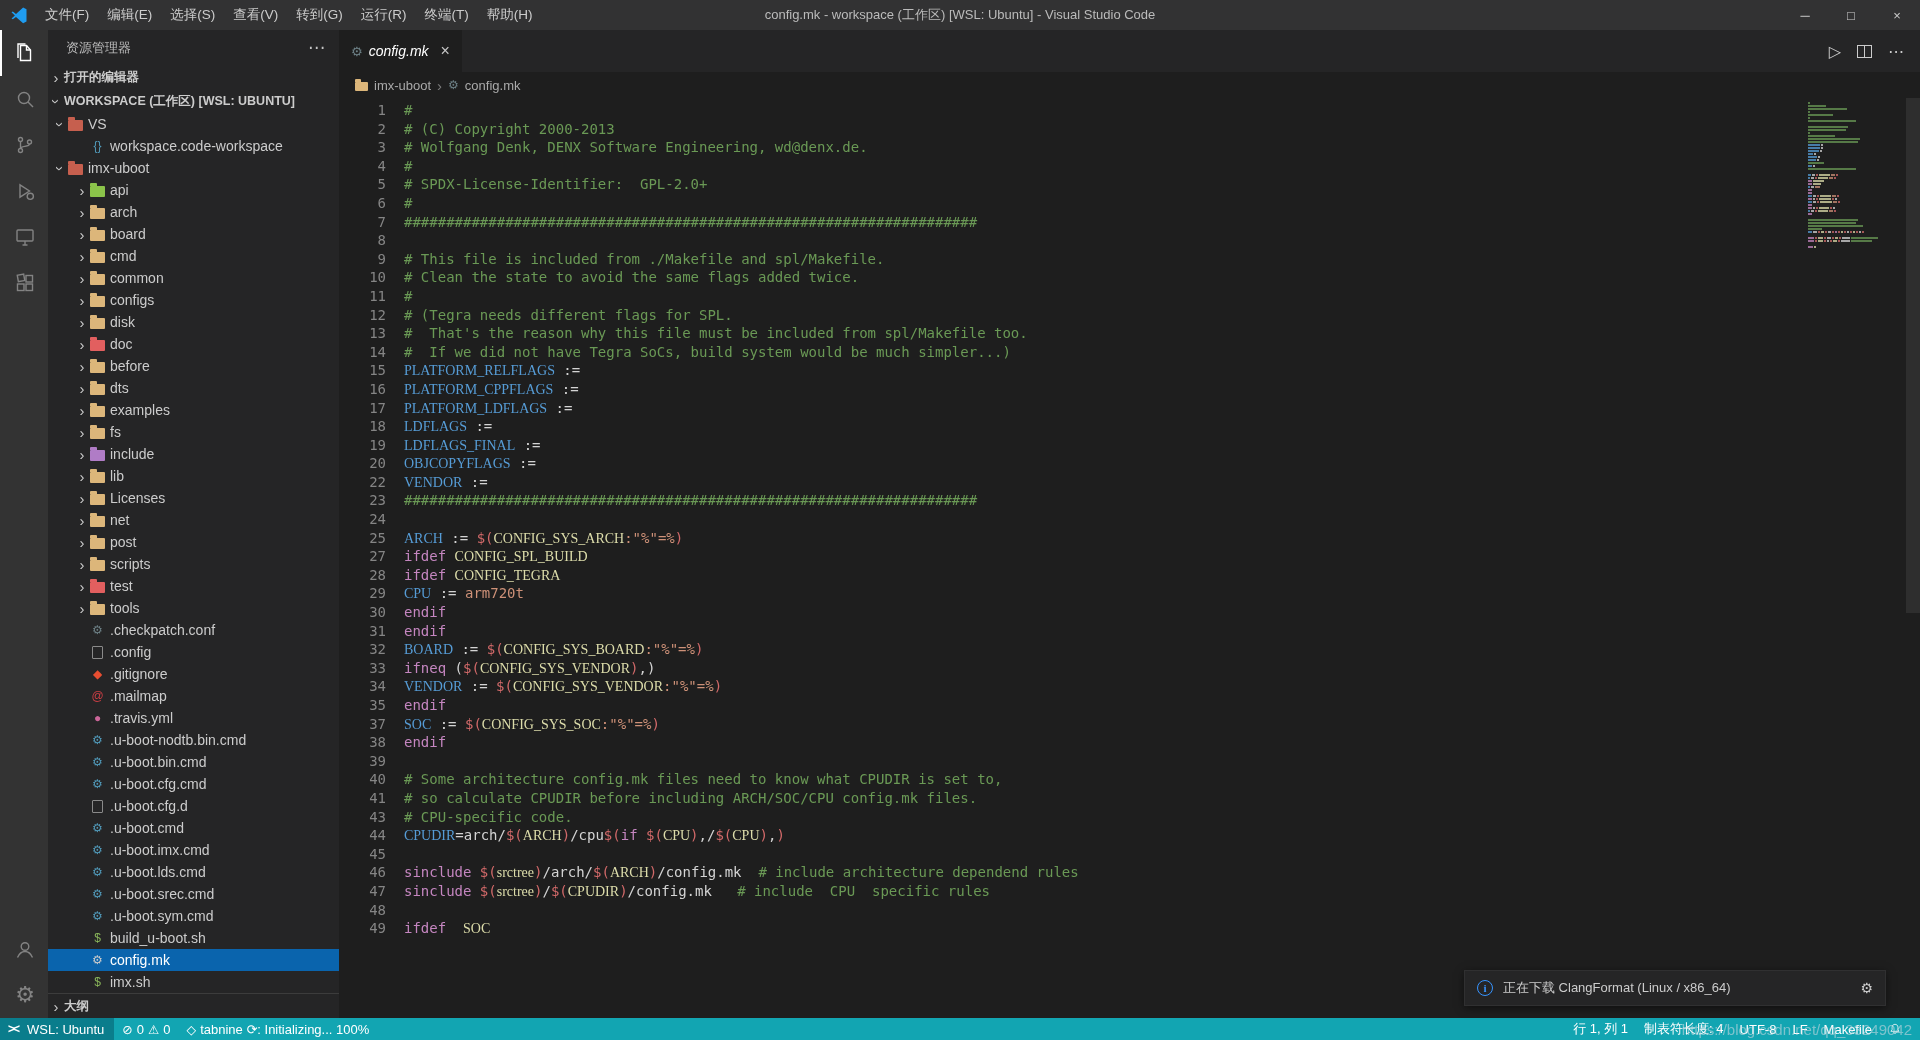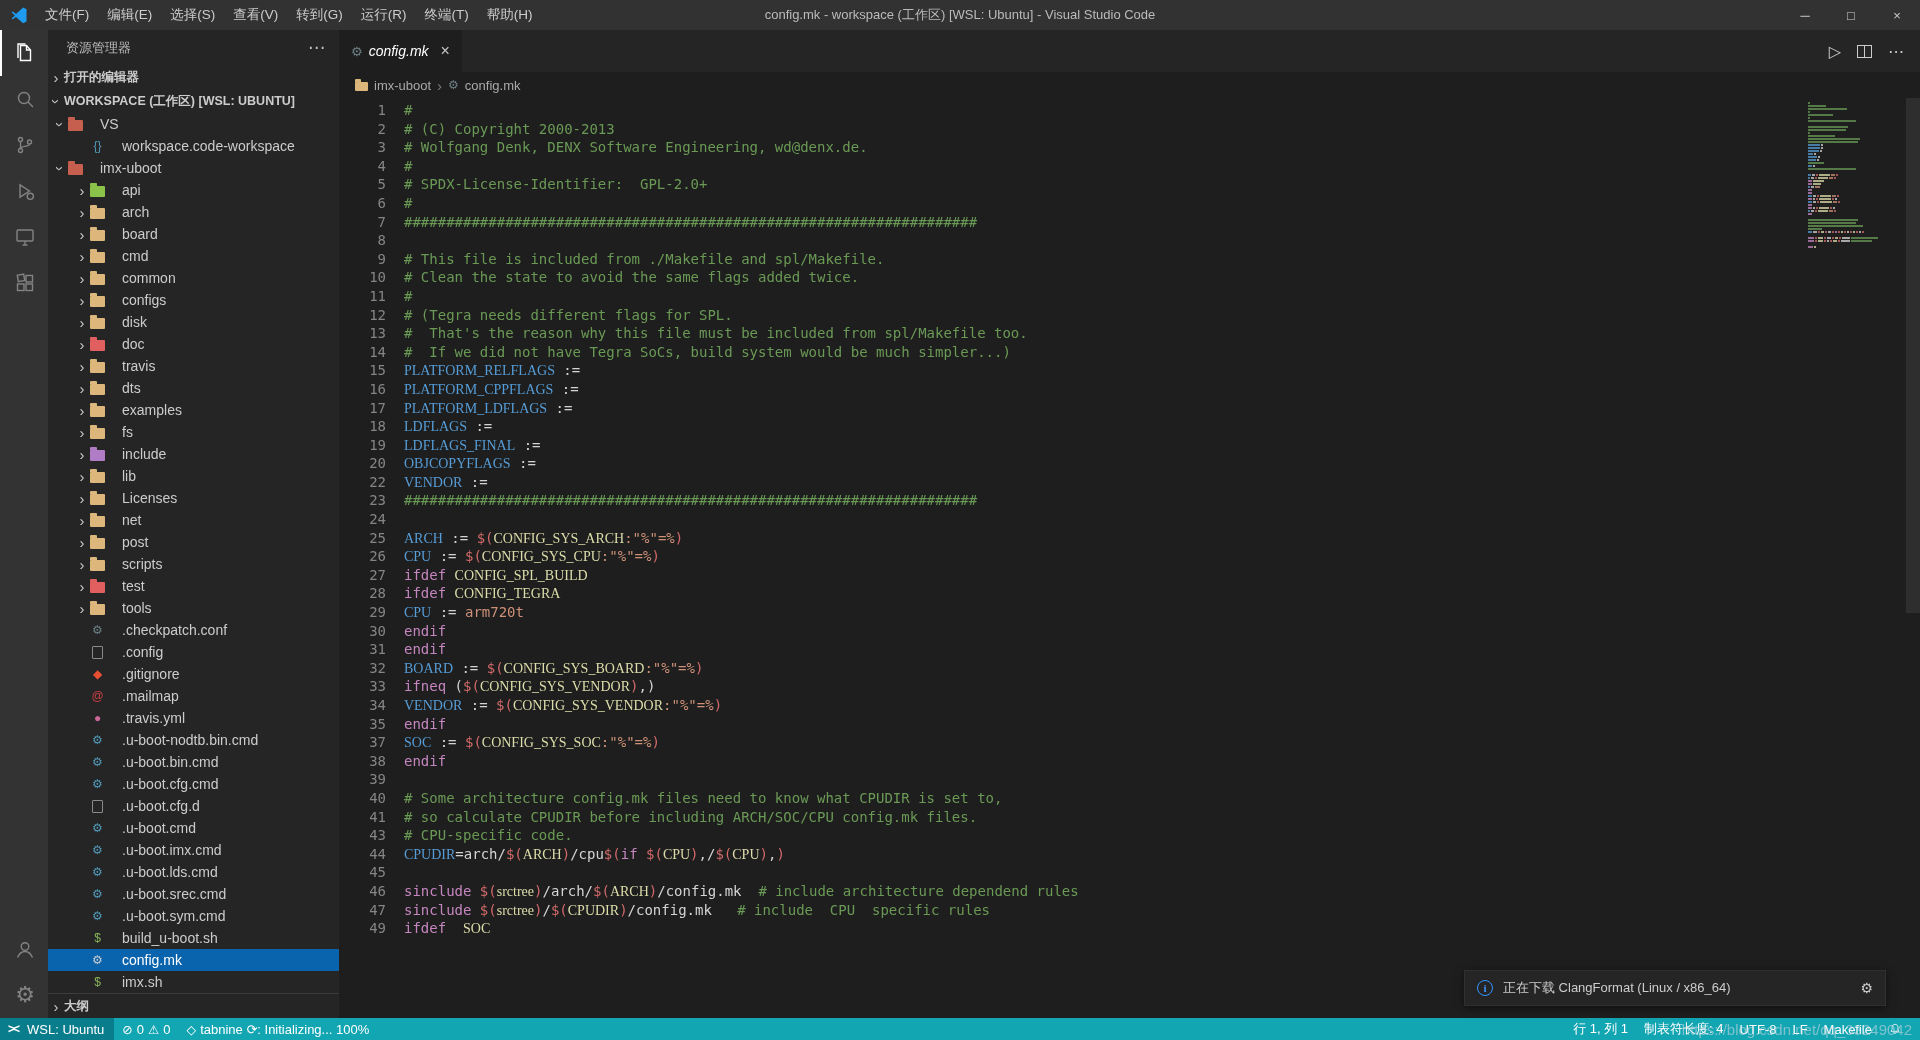--- a/index.html
+++ b/index.html
@@ -34,21 +34,21 @@
   
   .sidebar{width:291px;background:var(--sidebar,#252526);flex:none;display:flex;flex-direction:column;min-height:0;}
   .sidebar-header{height:35px;display:flex;align-items:center;padding:0 14px 0 18px;font-size:13px;color:#bbbbbb;flex:none;}
   .sidebar-more{margin-left:auto;font-size:17px;color:#c5c5c5;}
   .section-row{height:24px;display:flex;align-items:center;font-weight:bold;color:#cccccc;font-size:12.5px;flex:none;}
   .chev{display:inline-block;width:16px;text-align:center;color:#cccccc;font-size:15px;font-weight:normal;}
   .chev.open{transform:rotate(90deg);}
   .tree{flex:1;overflow:hidden;}
   .tree-row{height:22px;display:flex;align-items:center;color:#cccccc;font-size:14px;white-space:nowrap;}
   .tree-row.selected{background:var(--selection,#0a64ad);color:#ffffff;}
-  .tree-label{margin-left:17px;}
+  .tree-label{margin-left:5px;}
   .icon-folder{flex:none;width:15px;height:11px;border-radius:1px;position:relative;margin-top:2px;}
   .icon-folder::before{content:"";position:absolute;top:-3px;left:0;width:7px;height:3px;border-radius:1px 1px 0 0;background:inherit;}
   .icon-glyph{flex:none;width:15px;text-align:center;font-size:12px;line-height:14px;}
   .icon-file{width:11px;height:13px;border:1px solid #8a8a8a;border-radius:1px;margin:0 2px;box-sizing:border-box;}
   .outline-row{border-top:1px solid #3c3c3c;}
 
   
   .editor-col{flex:1;display:flex;flex-direction:column;min-width:0;background:#1e1e1e;}
   .tab-bar{height:42px;background:#252526;display:flex;align-items:stretch;flex:none;}
   .tab{background:#1e1e1e;display:flex;align-items:center;padding:0 12px;gap:6px;color:#ffffff;font-size:14px;}
@@ -249,21 +249,21 @@
             <span class="tree-label">disk</span>
           </div>
           <div class="tree-row" style="padding-left: 26px;">
             <span class="chev">›</span>
             <span class="icon-folder" style="background: rgb(226, 95, 95);"></span>
             <span class="tree-label">doc</span>
           </div>
           <div class="tree-row" style="padding-left: 26px;">
             <span class="chev">›</span>
             <span class="icon-folder" style="background: rgb(220, 182, 122);"></span>
-            <span class="tree-label">travis</span>
+            <span class="tree-label">before</span>
           </div>
           <div class="tree-row" style="padding-left: 26px;">
             <span class="chev">›</span>
             <span class="icon-folder" style="background: rgb(220, 182, 122);"></span>
             <span class="tree-label">dts</span>
           </div>
           <div class="tree-row" style="padding-left: 26px;">
             <span class="chev">›</span>
             <span class="icon-folder" style="background: rgb(220, 182, 122);"></span>
             <span class="tree-label">examples</span>
@@ -444,40 +444,40 @@
             <div class="code-line"><span class="line-num">15</span><span><span class="tok-v">PLATFORM_RELFLAGS</span><span class="tok-o"> :=</span></span></div>
             <div class="code-line"><span class="line-num">16</span><span><span class="tok-v">PLATFORM_CPPFLAGS</span><span class="tok-o"> :=</span></span></div>
             <div class="code-line"><span class="line-num">17</span><span><span class="tok-v">PLATFORM_LDFLAGS</span><span class="tok-o"> :=</span></span></div>
             <div class="code-line"><span class="line-num">18</span><span><span class="tok-v">LDFLAGS</span><span class="tok-o"> :=</span></span></div>
             <div class="code-line"><span class="line-num">19</span><span><span class="tok-v">LDFLAGS_FINAL</span><span class="tok-o"> :=</span></span></div>
             <div class="code-line"><span class="line-num">20</span><span><span class="tok-v">OBJCOPYFLAGS</span><span class="tok-o"> :=</span></span></div>
             <div class="code-line"><span class="line-num">22</span><span><span class="tok-v">VENDOR</span><span class="tok-o"> :=</span></span></div>
             <div class="code-line"><span class="line-num">23</span><span><span class="tok-c">####################################################################</span></span></div>
             <div class="code-line"><span class="line-num">24</span><span></span></div>
             <div class="code-line"><span class="line-num">25</span><span><span class="tok-v">ARCH</span><span class="tok-o"> := </span><span class="tok-d">$(</span><span class="tok-n">CONFIG_SYS_ARCH</span><span class="tok-s">:"%"=%</span><span class="tok-d">)</span></span></div>
-            <div class="code-line"><span class="line-num">26</span><span><span class="tok-v">CPU</span><span class="tok-o"> := </span><span class="tok-d">$(</span><span class="tok-n">CONFIG_SYS_CPU</span><span class="tok-s">:"%"=%</span><span class="tok-d">)</span></span></div>
             <div class="code-line"><span class="line-num">27</span><span><span class="tok-k">ifdef </span><span class="tok-n">CONFIG_SPL_BUILD</span></span></div>
             <div class="code-line"><span class="line-num">28</span><span><span class="tok-k">ifdef </span><span class="tok-n">CONFIG_TEGRA</span></span></div>
             <div class="code-line"><span class="line-num">29</span><span><span class="tok-v">CPU</span><span class="tok-o"> := </span><span class="tok-s">arm720t</span></span></div>
             <div class="code-line"><span class="line-num">30</span><span><span class="tok-k">endif</span></span></div>
             <div class="code-line"><span class="line-num">31</span><span><span class="tok-k">endif</span></span></div>
             <div class="code-line"><span class="line-num">32</span><span><span class="tok-v">BOARD</span><span class="tok-o"> := </span><span class="tok-d">$(</span><span class="tok-n">CONFIG_SYS_BOARD</span><span class="tok-s">:"%"=%</span><span class="tok-d">)</span></span></div>
             <div class="code-line"><span class="line-num">33</span><span><span class="tok-k">ifneq </span><span class="tok-o">(</span><span class="tok-d">$(</span><span class="tok-n">CONFIG_SYS_VENDOR</span><span class="tok-d">)</span><span class="tok-o">,)</span></span></div>
             <div class="code-line"><span class="line-num">34</span><span><span class="tok-v">VENDOR</span><span class="tok-o"> := </span><span class="tok-d">$(</span><span class="tok-n">CONFIG_SYS_VENDOR</span><span class="tok-s">:"%"=%</span><span class="tok-d">)</span></span></div>
             <div class="code-line"><span class="line-num">35</span><span><span class="tok-k">endif</span></span></div>
             <div class="code-line"><span class="line-num">37</span><span><span class="tok-v">SOC</span><span class="tok-o"> := </span><span class="tok-d">$(</span><span class="tok-n">CONFIG_SYS_SOC</span><span class="tok-s">:"%"=%</span><span class="tok-d">)</span></span></div>
             <div class="code-line"><span class="line-num">38</span><span><span class="tok-k">endif</span></span></div>
             <div class="code-line"><span class="line-num">39</span><span></span></div>
             <div class="code-line"><span class="line-num">40</span><span><span class="tok-c"># Some architecture config.mk files need to know what CPUDIR is set to,</span></span></div>
             <div class="code-line"><span class="line-num">41</span><span><span class="tok-c"># so calculate CPUDIR before including ARCH/SOC/CPU config.mk files.</span></span></div>
             <div class="code-line"><span class="line-num">43</span><span><span class="tok-c"># CPU-specific code.</span></span></div>
             <div class="code-line"><span class="line-num">44</span><span><span class="tok-v">CPUDIR</span><span class="tok-o">=arch/</span><span class="tok-d">$(</span><span class="tok-n">ARCH</span><span class="tok-d">)</span><span class="tok-o">/cpu</span><span class="tok-d">$(</span><span class="tok-k">if </span><span class="tok-d">$(</span><span class="tok-n">CPU</span><span class="tok-d">)</span><span class="tok-o">,/</span><span class="tok-d">$(</span><span class="tok-n">CPU</span><span class="tok-d">)</span><span class="tok-o">,</span><span class="tok-d">)</span></span></div>
             <div class="code-line"><span class="line-num">45</span><span></span></div>
             <div class="code-line"><span class="line-num">46</span><span><span class="tok-k">sinclude </span><span class="tok-d">$(</span><span class="tok-n">srctree</span><span class="tok-d">)</span><span class="tok-o">/arch/</span><span class="tok-d">$(</span><span class="tok-n">ARCH</span><span class="tok-d">)</span><span class="tok-o">/config.mk  </span><span class="tok-c"># include architecture dependend rules</span></span></div>
             <div class="code-line"><span class="line-num">47</span><span><span class="tok-k">sinclude </span><span class="tok-d">$(</span><span class="tok-n">srctree</span><span class="tok-d">)</span><span class="tok-o">/</span><span class="tok-d">$(</span><span class="tok-n">CPUDIR</span><span class="tok-d">)</span><span class="tok-o">/config.mk   </span><span class="tok-c"># include  CPU  specific rules</span></span></div>
+            <div class="code-line"><span class="line-num">48</span><span></span></div>
             <div class="code-line"><span class="line-num">49</span><span><span class="tok-k">ifdef  </span><span class="tok-n">SOC</span></span></div>
           </div>
         <div class="minimap">
             <div class="mm-line">
               <span class="mm-seg tok-c" style="width: 2px;"></span>
             </div>
             <div class="mm-line">
               <span class="mm-seg tok-c" style="width: 18px;"></span>
             </div>
             <div class="mm-line">

